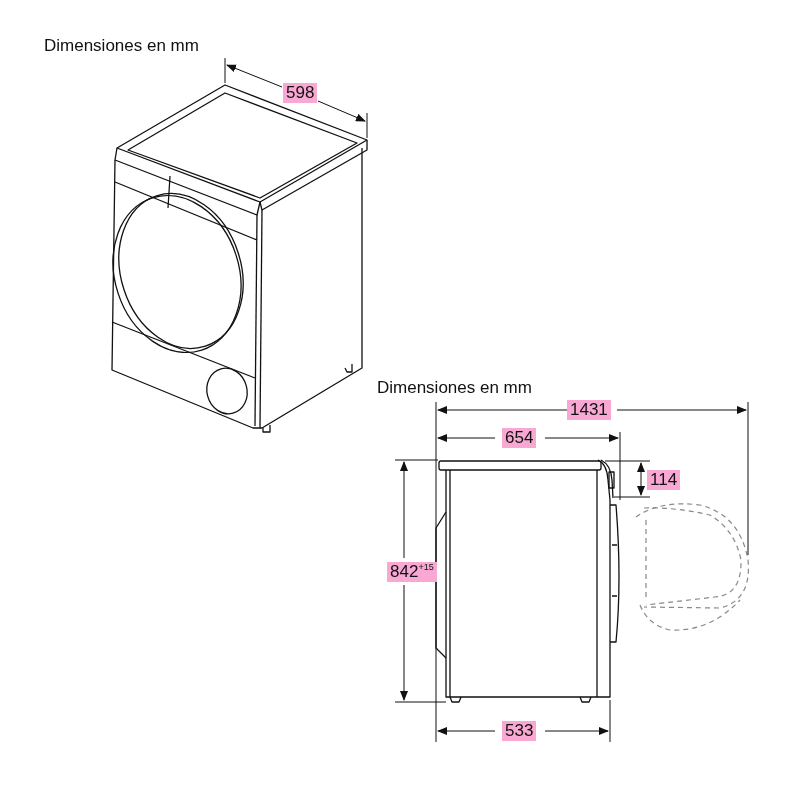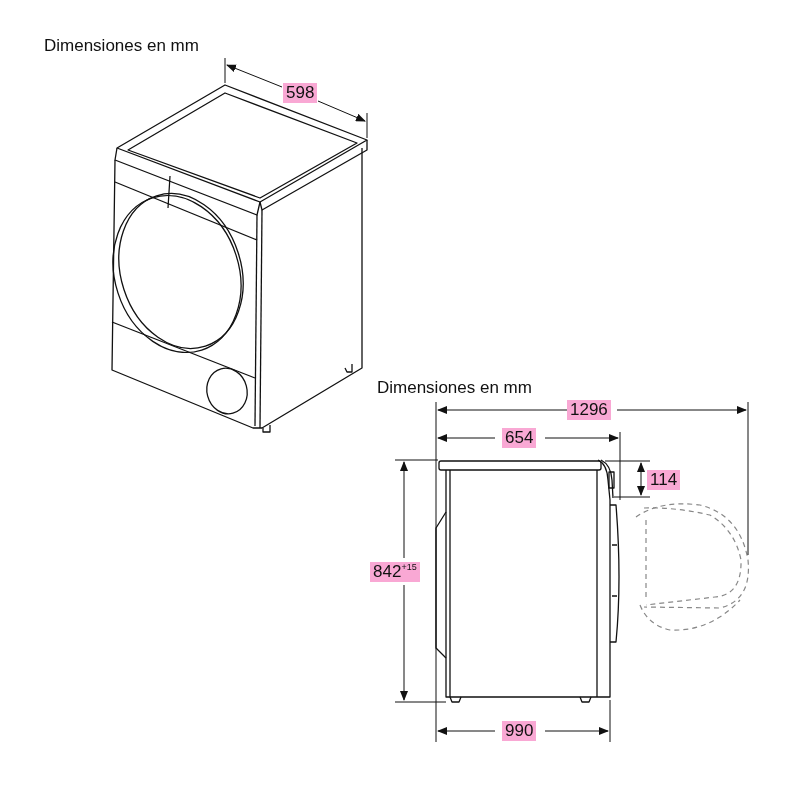--- a/index.html
+++ b/index.html
@@ -111,18 +111,18 @@
       <line x1="404" y1="585" x2="404" y2="700" marker-end="url(#arr)"></line>
 
       <line x1="641" y1="463" x2="641" y2="495" marker-start="url(#arrs)" marker-end="url(#arr)"></line>
     </g>
   </svg>
 
   <div class="label title" style="left:44px;top:36px;">Dimensiones en mm</div>
   <div class="label dim" style="left:283px;top:83px;">598</div>
 
   <div class="label title" style="left:377px;top:378px;">Dimensiones en mm</div>
-  <div class="label dim" style="left:567px;top:400px;">1296</div>
+  <div class="label dim" style="left:567px;top:400px;">1431</div>
   <div class="label dim" style="left:502px;top:428px;">654</div>
   <div class="label dim" style="left:647px;top:470px;">114</div>
-  <div class="label dim" style="left:370px;top:562px;text-align:center;"><span>842</span><span class="dim-sup">+15</span></div>
-  <div class="label dim" style="left:502px;top:721px;">990</div>
+  <div class="label dim" style="left:387px;top:562px;text-align:center;"><span>842</span><span class="dim-sup">+15</span></div>
+  <div class="label dim" style="left:502px;top:721px;">533</div>
 </div>
 
 </body></html>

